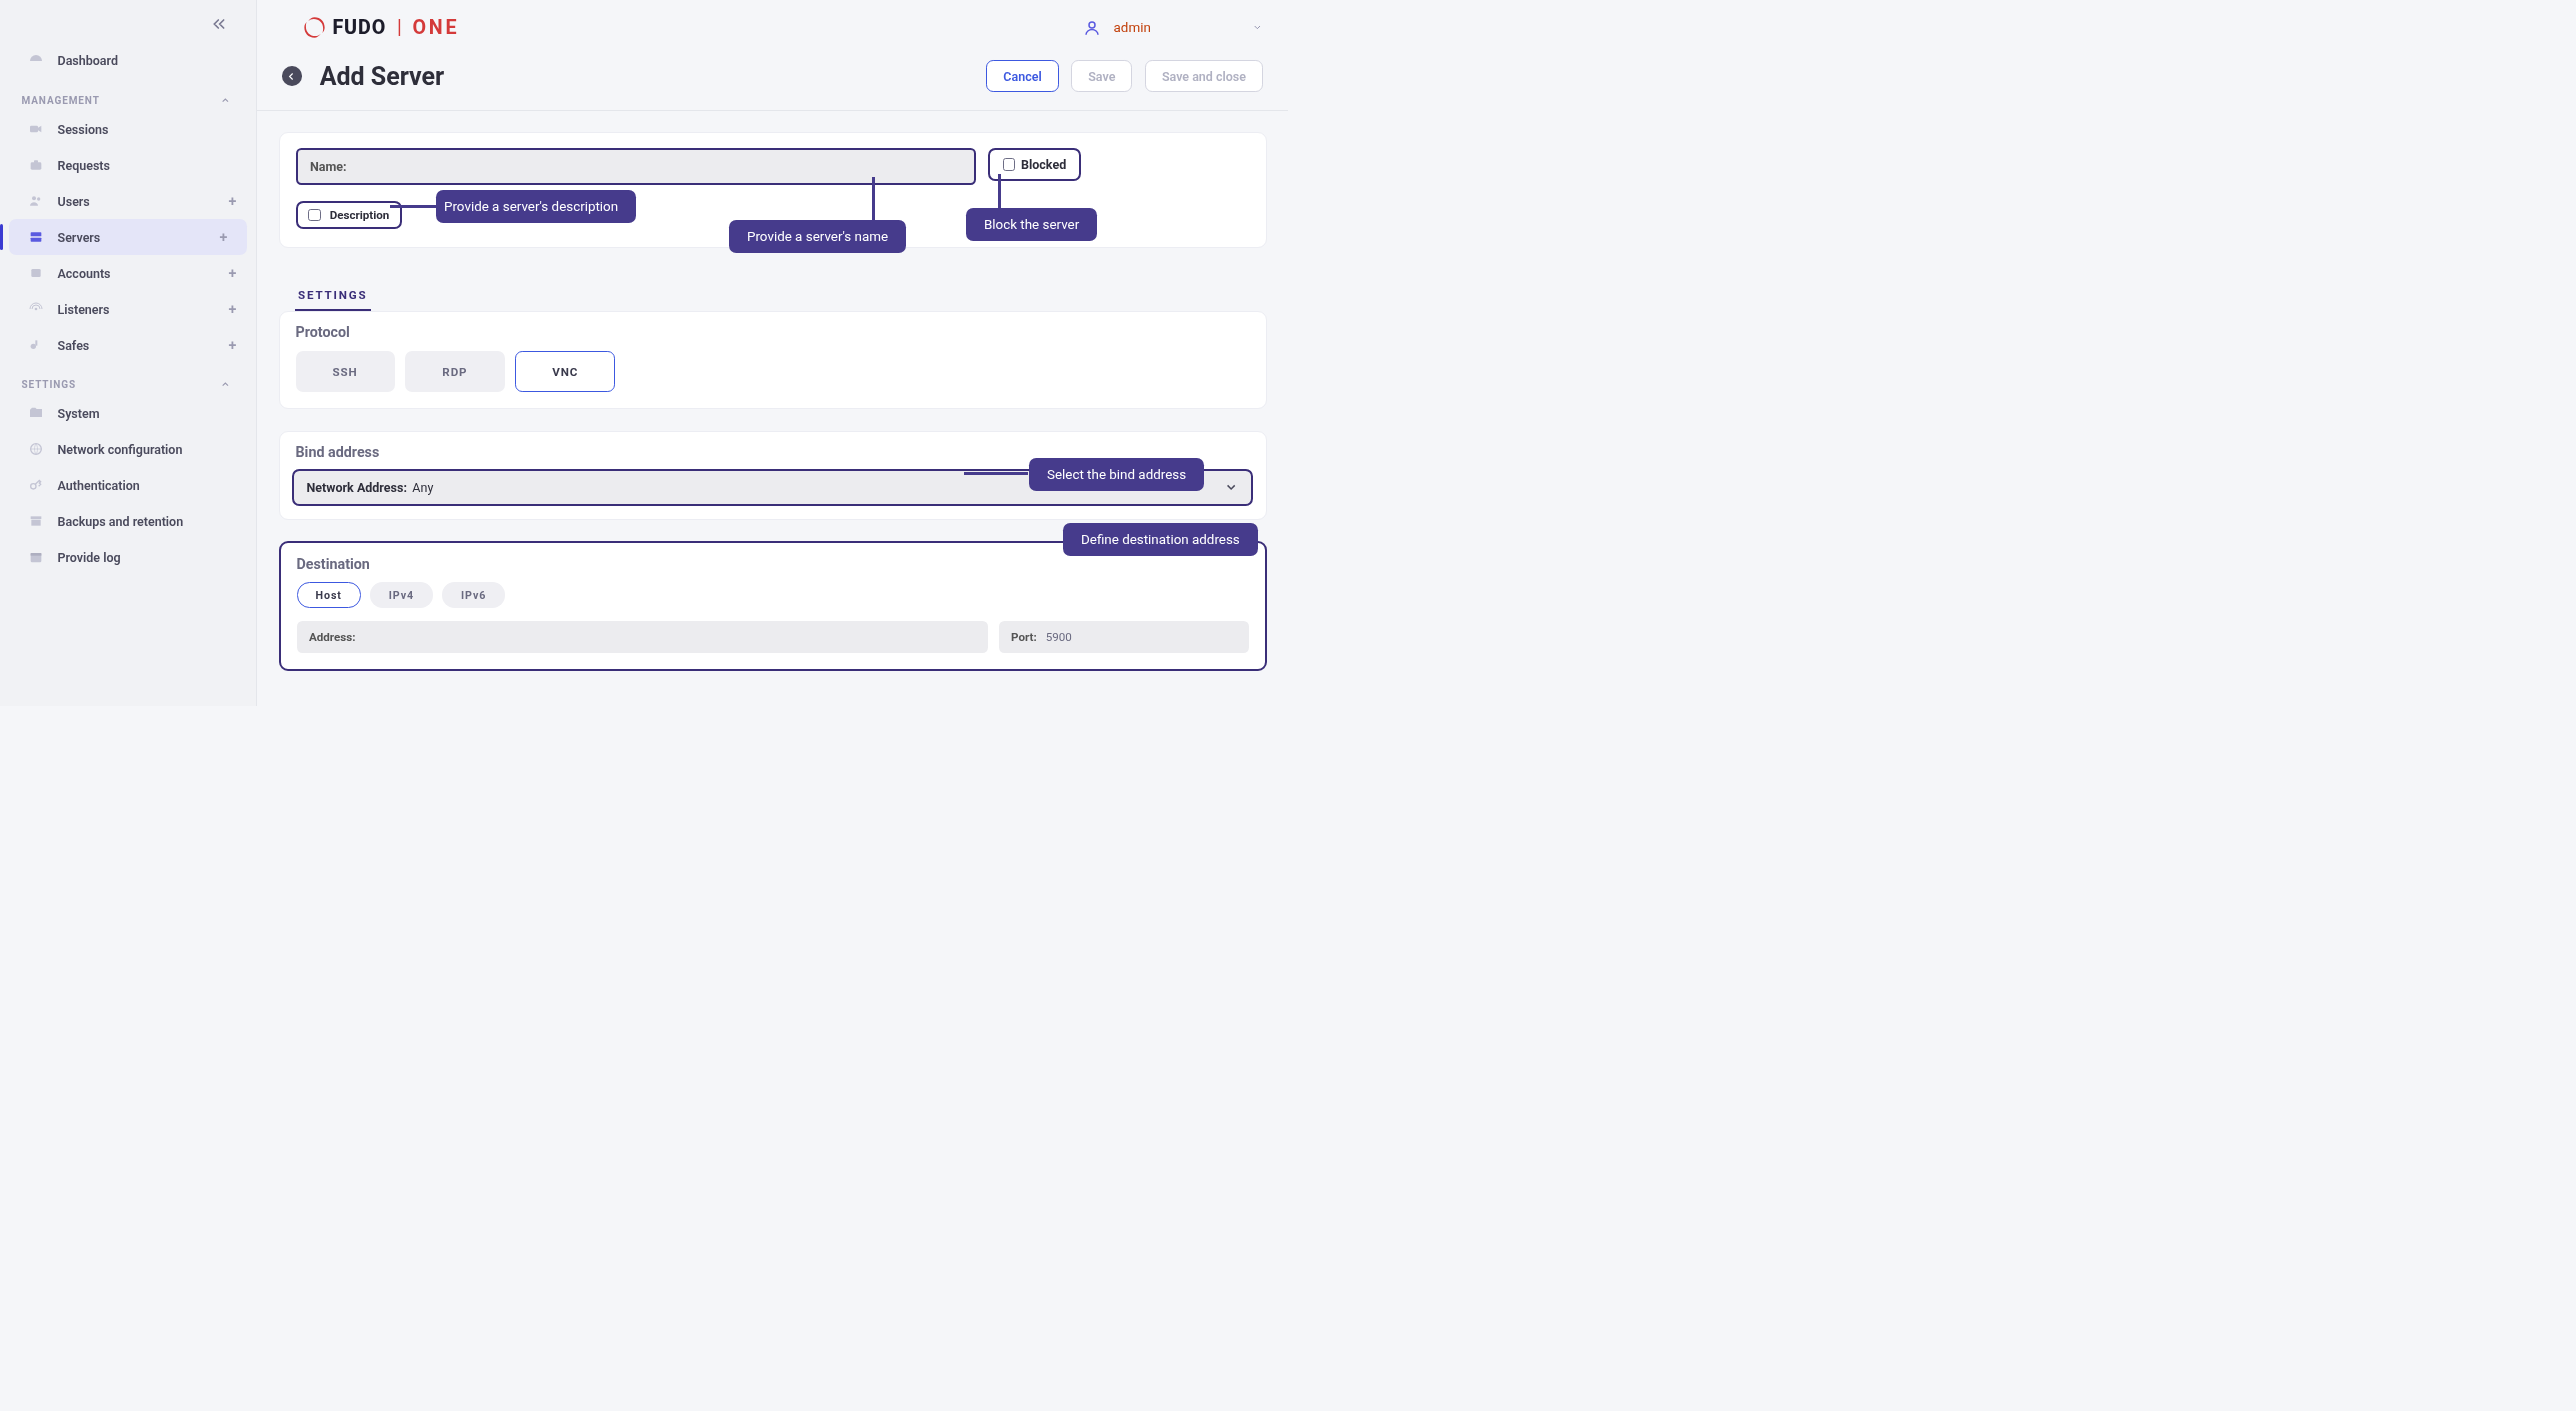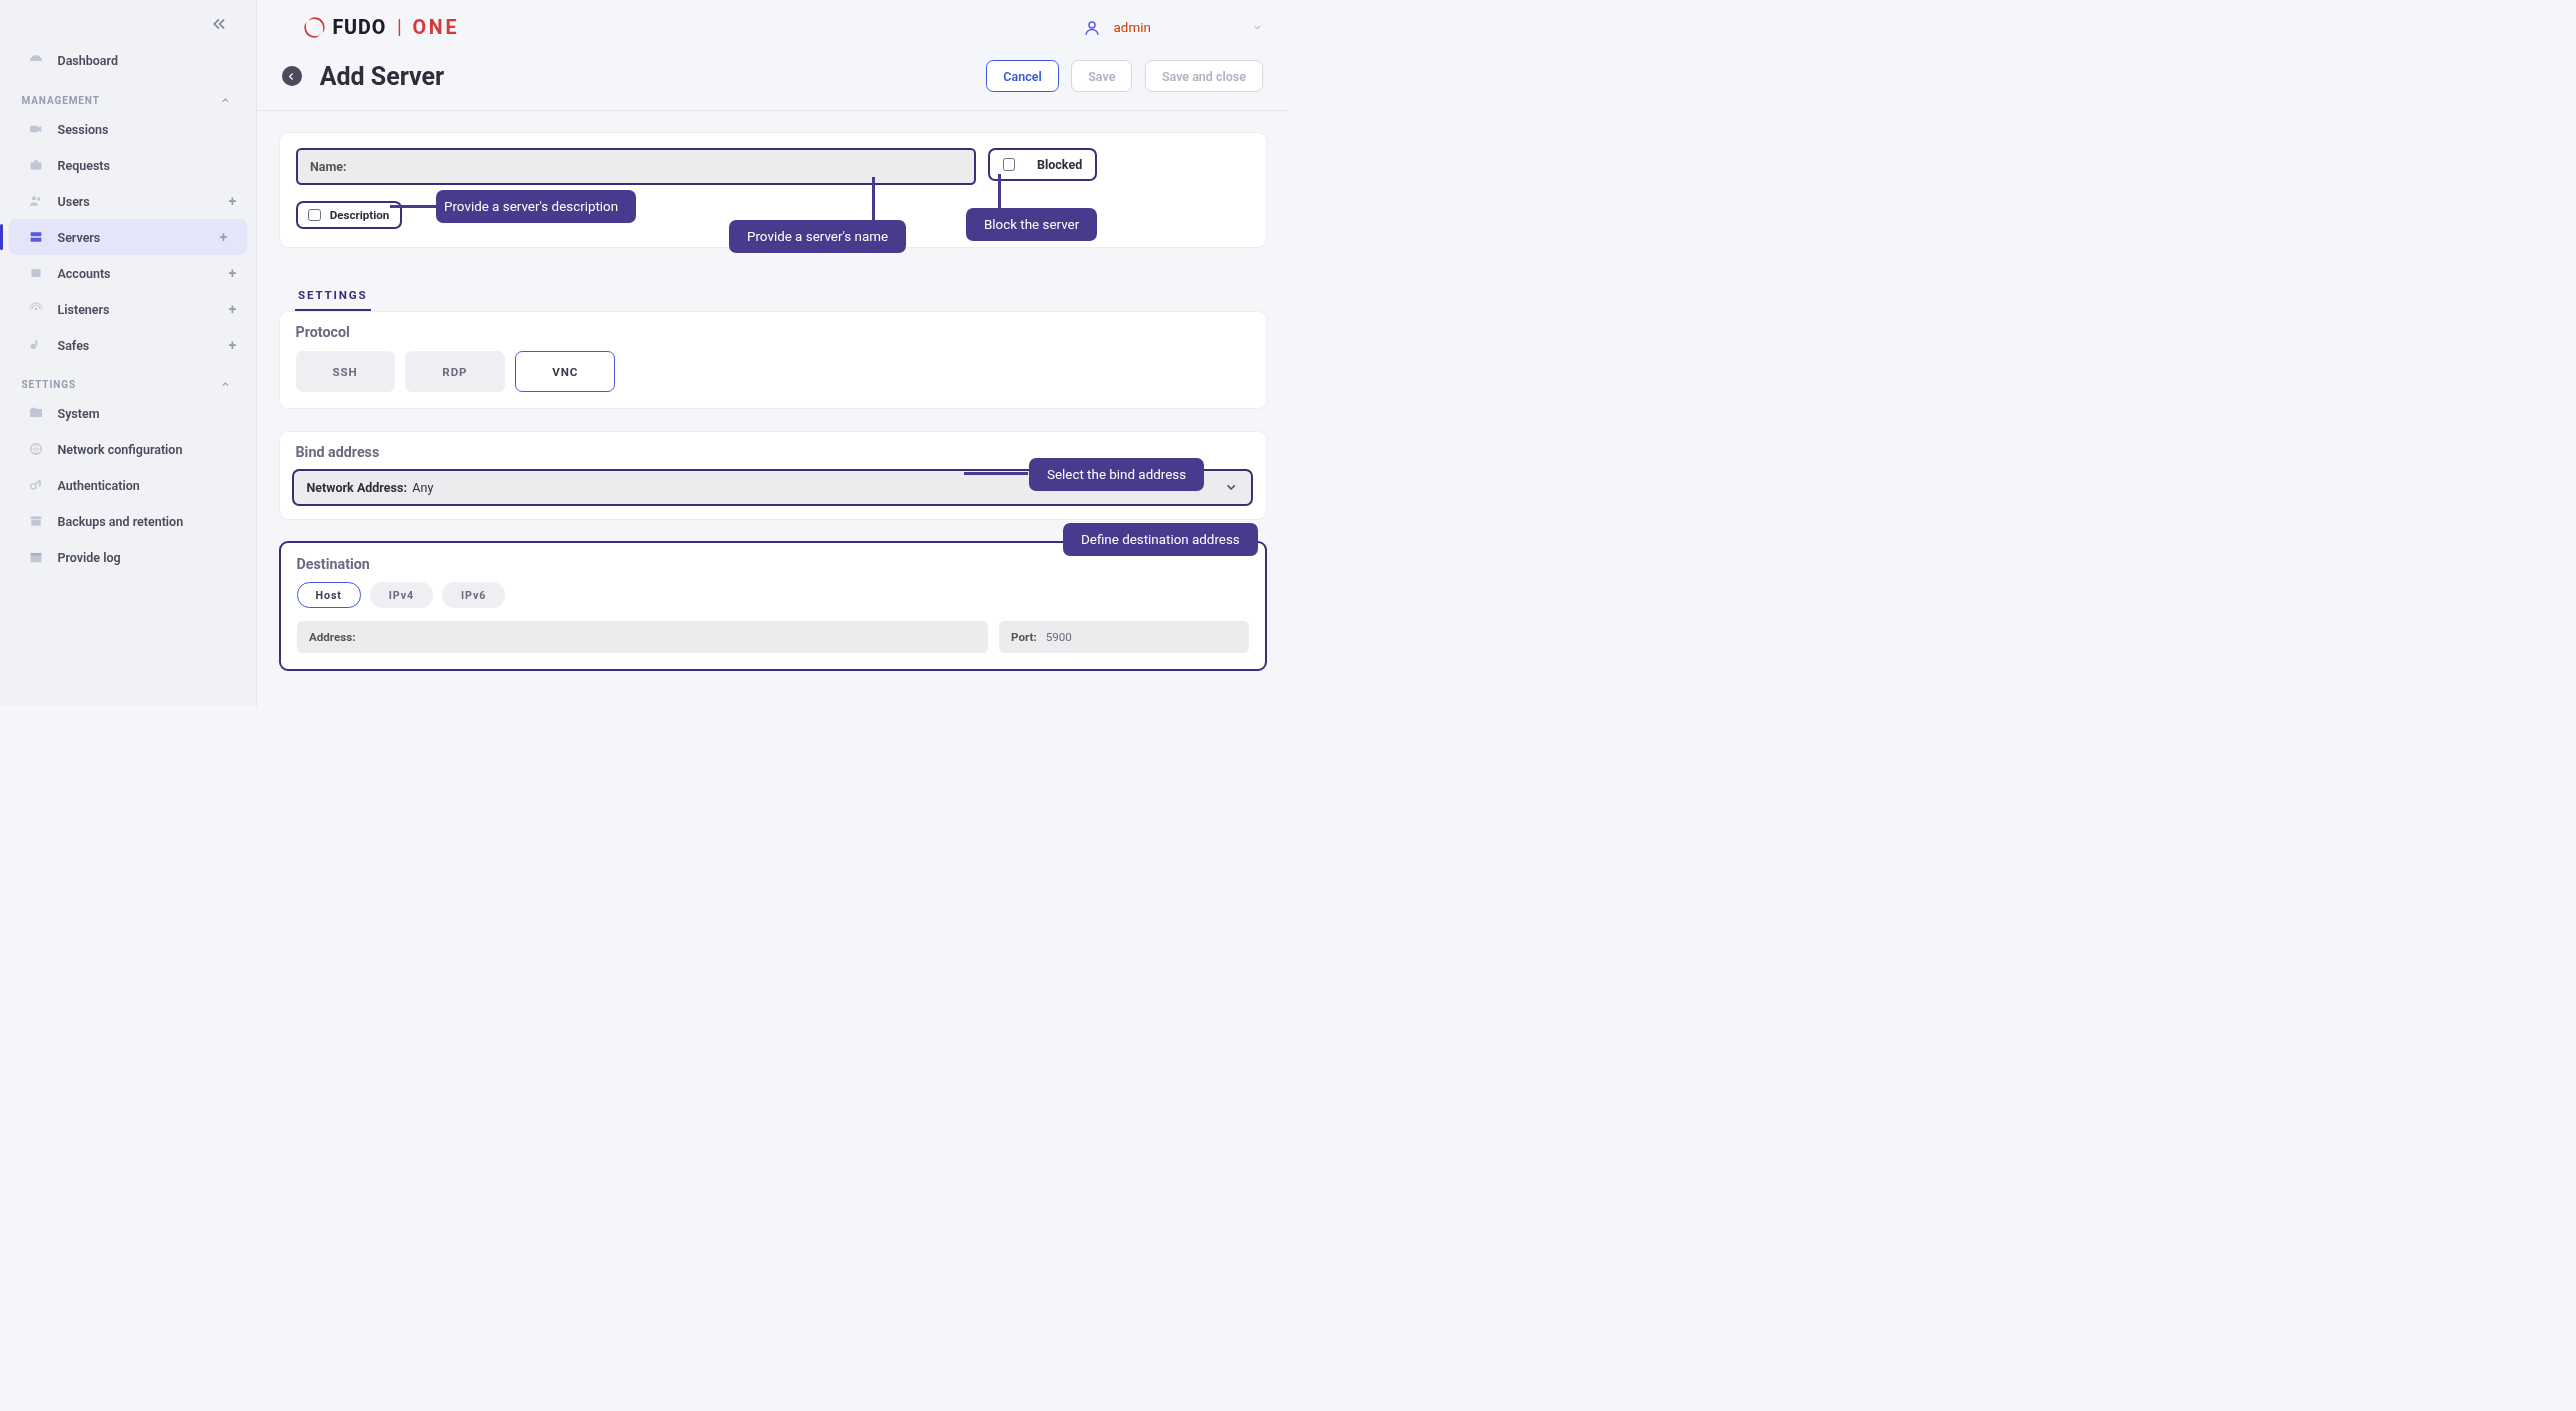--- a/index.html
+++ b/index.html
@@ -33,21 +33,21 @@
 .btn { padding:7.2px 16px; border-radius:7.2px; font-size:12.5px; font-weight:600; border:0.9px solid #d4d5e0; background:#fff; color:#b0b1c2; cursor:pointer; }
 .btn.cancel { color:#3c58e0; border-color:#3c58e0; }
 
 .content { padding:21.5px 21.5px 0 21.5px; }
 
 .card { background:#fff; border:0.9px solid #ecedf3; border-radius:9px; margin-bottom:21.5px; }
 .card-inner { padding:14.3px 16px; }
 
 .name-row { display:flex; gap:12.5px; align-items:flex-start; }
 .name-field { flex:1; max-width:680px; background:#ececef; border-radius:5.4px; padding:9px 12.5px; font-size:12.5px; font-weight:700; color:#555; border:2.7px solid #3a2e78; }
-.blocked-box { display:flex; align-items:center; gap:22px; padding:7.2px 12.5px; border:2.7px solid #3a2e78; border-radius:7.2px; font-size:12.5px; font-weight:700; }
+.blocked-box { display:flex; align-items:center; gap:6px; padding:7.2px 12.5px; border:2.7px solid #3a2e78; border-radius:7.2px; font-size:12.5px; font-weight:700; }
 .chk { width:12.5px; height:12.5px; border:1.8px solid #6d6d85; border-radius:2.7px; }
 
 .desc-row { margin-top:16px; display:flex; align-items:center; gap:12.5px; padding-bottom:3.6px; }
 .desc-box { display:flex; align-items:center; gap:9px; padding:5.4px 10.7px; border:2.7px solid #3a2e78; border-radius:7.2px; font-size:11.6px; font-weight:700; }
 
 .tab-strip { padding:10.7px 16px 0 16px; }
 .tab { display:inline-block; padding:7.2px 3.6px; font-size:11.6px; font-weight:700; letter-spacing:1.8px; color:#3a2e78; border-bottom:2.7px solid #3a2e78; }
 
 .sect-title { font-size:14.3px; font-weight:700; color:#6a6a80; padding:12.5px 16px 5.4px 16px; }
 

